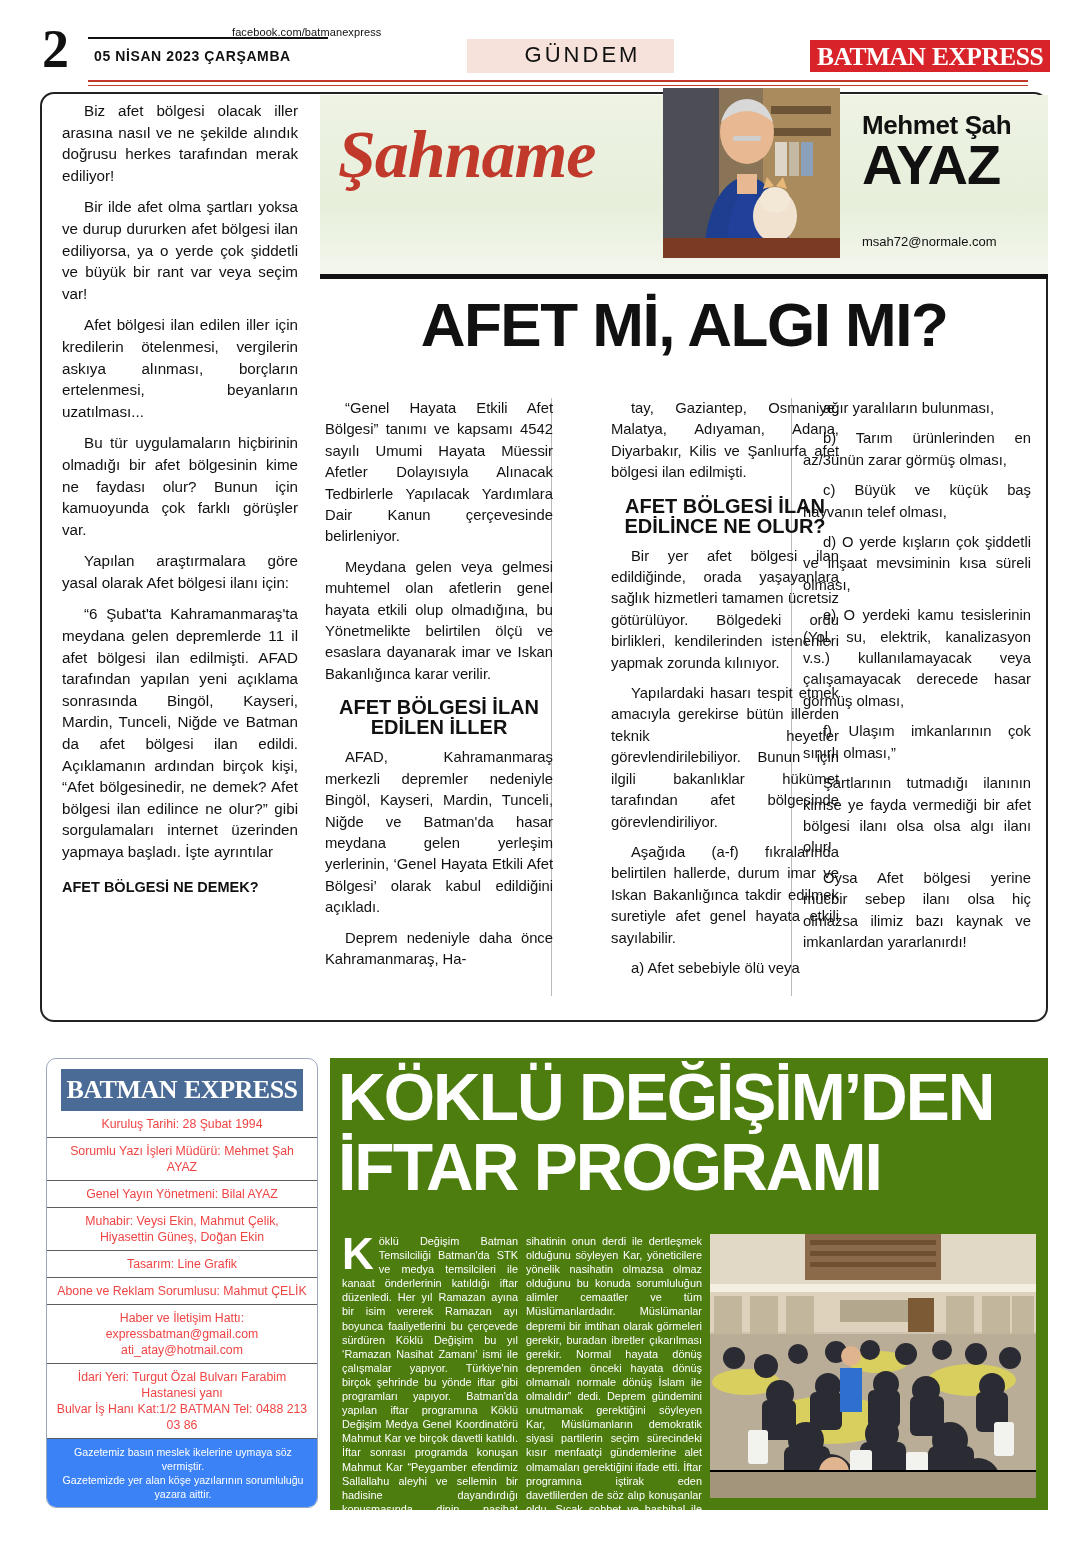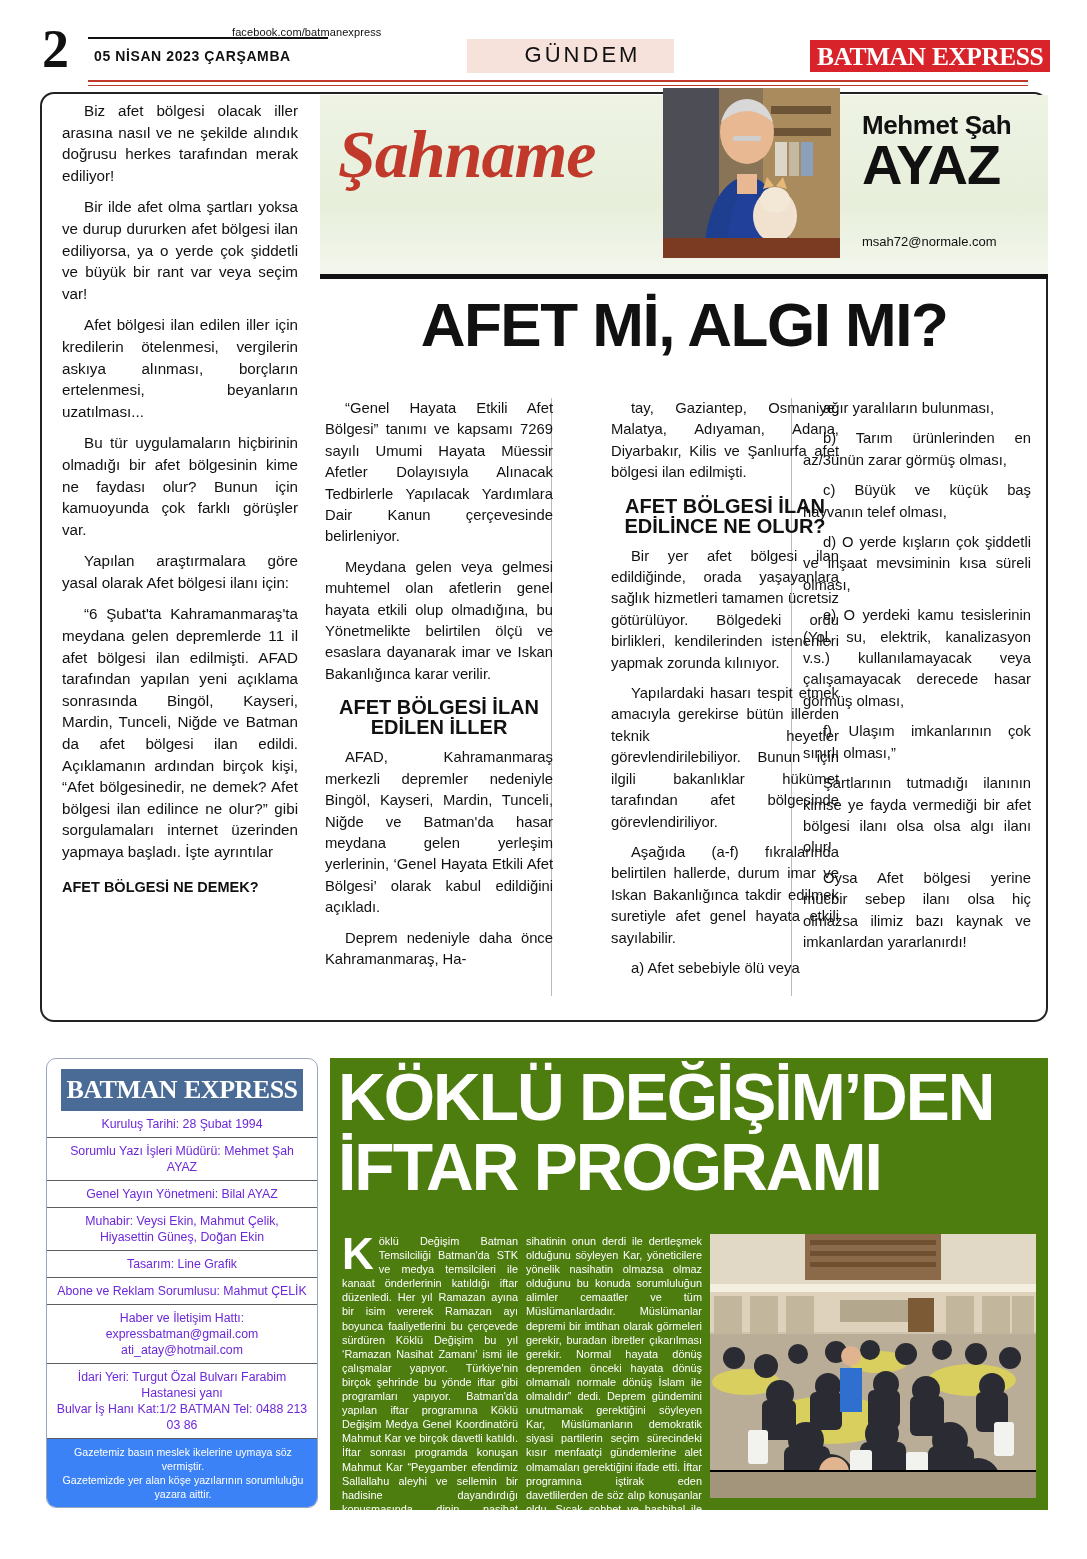--- a/index.html
+++ b/index.html
@@ -147,21 +147,21 @@
   .imprint-logo{
     margin:10px auto 0 auto;width:242px;height:42px;background:#4a6b96;
     display:flex;align-items:center;justify-content:center;
   }
   .imprint-logo span{
     font-family:"Liberation Serif",serif;font-weight:bold;color:#fff;
     font-size:26px;letter-spacing:-.5px;
   }
   .imp-row{
     padding:5px 8px;text-align:center;font-size:12.3px;line-height:16px;
-    border-bottom:1.5px solid #5d5d5d;color:#6d28d9;
+    border-bottom:1.5px solid #5d5d5d;color:#ef4444;
   }
   .imp-row:last-of-type{border-bottom:none;}
   .imp-note{
     position:absolute;left:0;bottom:0;width:272px;
     background:#3b82f6;color:#fff;font-size:10.6px;line-height:14px;
     text-align:center;padding:6px 6px;box-sizing:border-box;
   }
 
   
   .green-card{
@@ -250,21 +250,21 @@
 <div class="columnist-surname">AYAZ</div>
 <div class="columnist-mail">msah72@normale.com</div>
 <div class="band-rule"></div>
 
 <div class="main-headline">AFET Mİ, ALGI MI?</div>
 
 <div class="col-div" id="div1"></div>
 <div class="col-div" id="div2"></div>
 
 <div class="col" id="col1">
-    <p>“Genel Hayata Etkili Afet Bölgesi” tanımı ve kapsamı 7269 sayılı Umumi Hayata Müessir Afetler Dolayısıyla Alınacak Tedbirlerle Yapılacak Yardımlara Dair Kanun çerçevesinde belirleniyor.</p>
+    <p>“Genel Hayata Etkili Afet Bölgesi” tanımı ve kapsamı 4542 sayılı Umumi Hayata Müessir Afetler Dolayısıyla Alınacak Tedbirlerle Yapılacak Yardımlara Dair Kanun çerçevesinde belirleniyor.</p>
     <p>Meydana gelen veya gelmesi muhtemel olan afetlerin genel hayata etkili olup olmadığına, bu Yönetmelikte belirtilen ölçü ve esaslara dayanarak imar ve Iskan Bakanlığınca karar verilir.</p>
     <p class="sub">AFET BÖLGESİ İLAN EDİLEN İLLER</p>
     <p>AFAD, Kahramanmaraş merkezli depremler nedeniyle Bingöl, Kayseri, Mardin, Tunceli, Niğde ve Batman'da hasar meydana gelen yerleşim yerlerinin, ‘Genel Hayata Etkili Afet Bölgesi’ olarak kabul edildiğini açıkladı.</p>
     <p>Deprem nedeniyle daha önce Kahramanmaraş, Ha-</p>
   </div>
 <div class="col" id="col2">
     <p>tay, Gaziantep, Osmaniye, Malatya, Adıyaman, Adana, Diyarbakır, Kilis ve Şanlıurfa afet bölgesi ilan edilmişti.</p>
     <p class="sub">AFET BÖLGESİ İLAN EDİLİNCE NE OLUR?</p>
     <p>Bir yer afet bölgesi ilan edildiğinde, orada yaşayanlara sağlık hizmetleri tamamen ücretsiz götürülüyor. Bölgedeki ordu birlikleri, kendilerinden istenenleri yapmak zorunda kılınıyor.</p>
     <p>Yapılardaki hasarı tespit etmek amacıyla gerekirse bütün illerden teknik heyetler görevlendirilebiliyor. Bunun için ilgili bakanlıklar hükümet tarafından afet bölgesinde görevlendiriliyor.</p>

